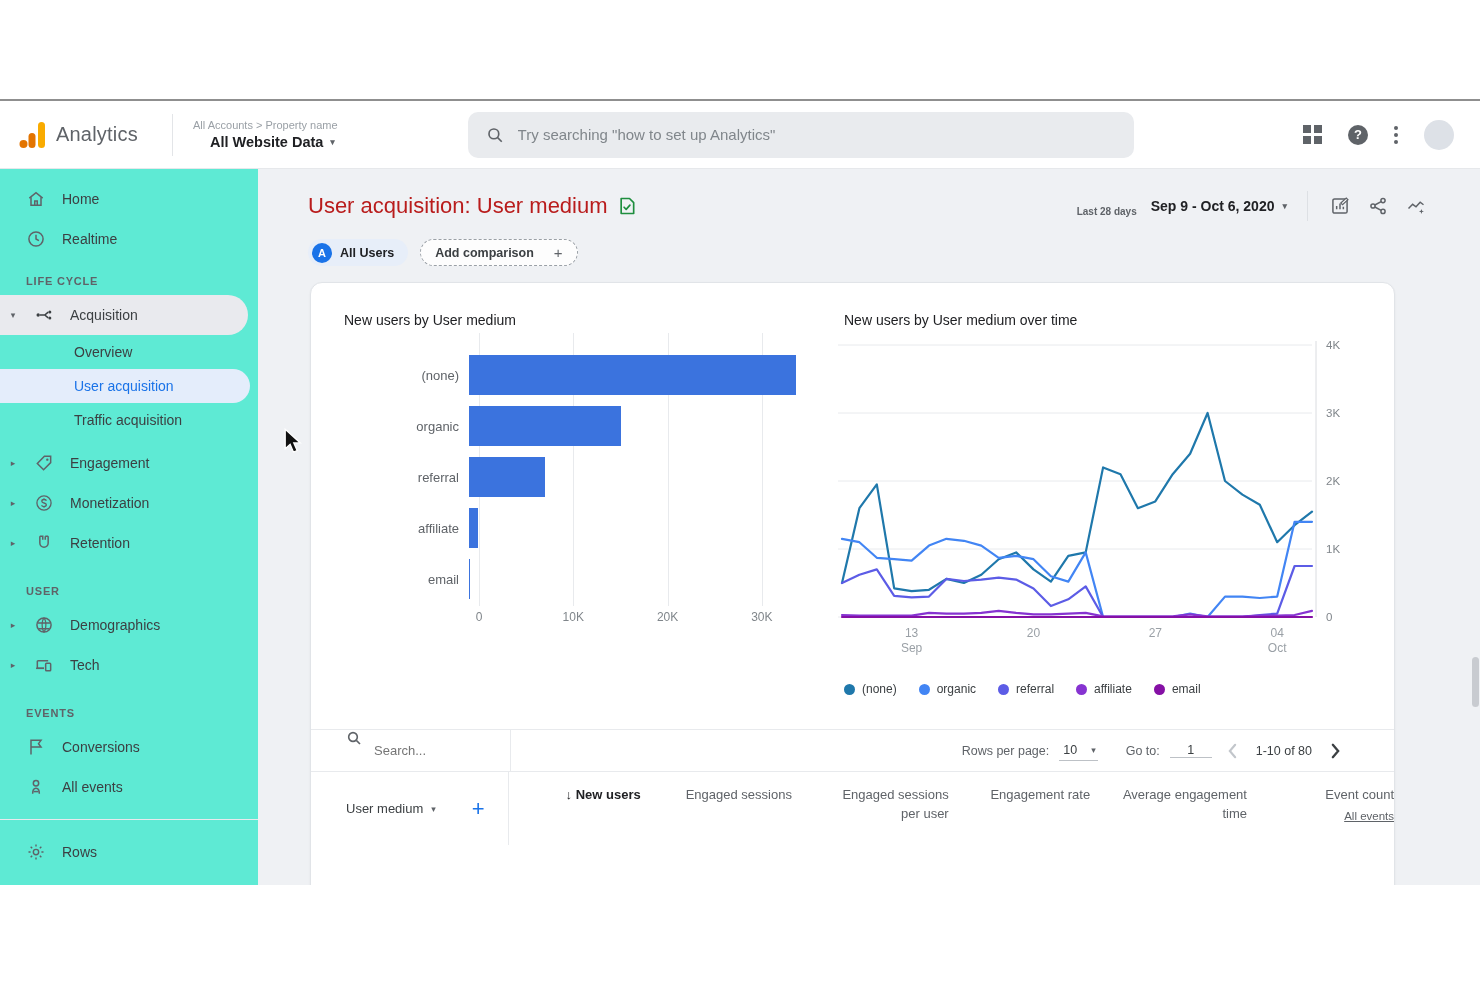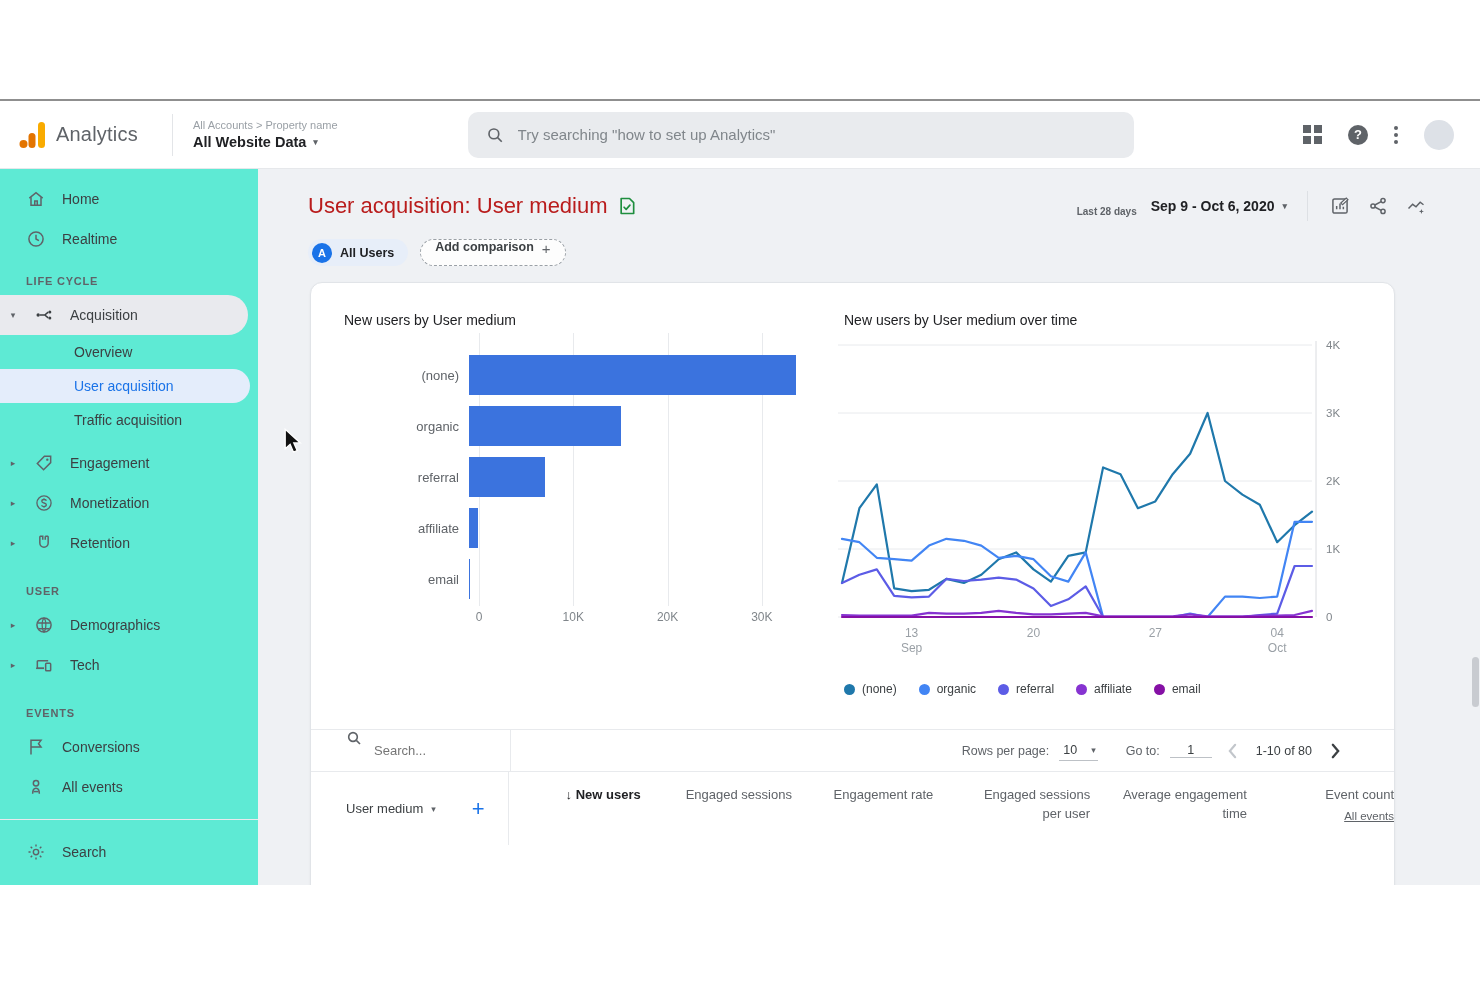--- a/index.html
+++ b/index.html
@@ -10,21 +10,21 @@
 
   
   .topbar { position:absolute; top:0; left:0; right:0; height:68px; background:#fff;
     border-bottom:1px solid #e6e8eb; display:flex; align-items:center; }
   .logo-area { display:flex; align-items:center; padding-left:18px; width:172px; }
   .logo-area svg { margin-right:10px; }
   .app-title { font-size:20px; color:#5f6368; letter-spacing:.2px; }
   .tb-divider { width:1px; height:42px; background:#e3e5e8; }
   .breadcrumb-area { padding-left:20px; }
   .bc-small { font-size:11px; color:#9aa0a6; margin-bottom:3px; }
-  .bc-main { font-size:14.5px; color:#202124; font-weight:700; display:flex; align-items:center; gap:7px; }
+  .bc-main { font-size:14.5px; color:#202124; font-weight:700; display:flex; align-items:center; gap:7px;margin-left:17px; }
   .caret { font-size:9px; color:#5f6368; }
   .searchbar { margin-left:130px; width:666px; height:46px; background:#e9ebee; border-radius:10px;
     display:flex; align-items:center; padding:0 18px; gap:14px; }
   .searchbar input { flex:1; border:none; background:transparent; outline:none;
     font-size:15px; color:#5f6368; font-family:inherit; }
   .searchbar input::placeholder { color:#80868b; }
   .tb-icons { margin-left:auto; display:flex; align-items:center; gap:26px; padding-right:26px; }
   .grid-icon { display:grid; grid-template-columns:8px 8px; grid-gap:3px; }
   .grid-icon i { width:8px; height:8px; background:#5f6368; }
   .help-icon { width:20px; height:20px; border-radius:50%; background:#5f6368; color:#fff;
@@ -54,22 +54,22 @@
   .head-right { margin-left:auto; display:flex; align-items:center; gap:14px; }
   .date-label { font-size:10px; font-weight:700; color:#5f6368;margin-top:10px; }
   .date-range { font-size:14px; font-weight:700; color:#202124; display:flex; align-items:center; gap:8px; cursor:pointer; }
   .head-vdiv { width:1px; height:30px; background:#dde0e4; margin:0 6px; }
   .head-icon { width:24px; height:24px; display:flex; align-items:center; justify-content:center; cursor:pointer; }
   .chips { display:flex; align-items:center; gap:12px; padding:18px 0 0 50px; }
   .chip-users { height:27px; background:#e7eef9; border-radius:14px; display:flex; align-items:center;
     gap:8px; padding:0 14px 0 4px; font-size:12.5px; font-weight:700; color:#202124; cursor:pointer; }
   .chip-a { width:20px; height:20px; border-radius:50%; background:#1a73e8; color:#fff; font-size:11px;
     font-weight:700; display:flex; align-items:center; justify-content:center; }
-  .chip-add { height:27px; border:1.4px dashed #9aa0a6; border-radius:14px; display:flex; 
-    gap:8px; padding:0 14px; font-size:12.5px; font-weight:700; color:#3c4043; background:#fdfdfd; cursor:pointer; }
+  .chip-add { height:27px; border:1.4px dashed #9aa0a6; border-radius:14px; display:flex; align-items:center;
+    gap:20px; padding:0 14px; font-size:12.5px; font-weight:700; color:#3c4043; background:#fdfdfd; cursor:pointer; }
   .chip-plus { font-size:15px; color:#5f6368; font-weight:400; }
 
   
   .card { position:relative; margin:16px 0 0 52px; width:1085px; height:640px; background:#fff;
     border:1px solid #e1e4e8; border-radius:12px; box-shadow:0 1px 2px rgba(60,64,67,.08); overflow:hidden; }
   .charts { position:relative; height:446px; }
   .panel-title { font-size:14px; color:#202124; }
   .bar-title { position:absolute; left:33px; top:29px; }
   .line-title { position:absolute; left:533px; top:29px; }
 
@@ -261,21 +261,21 @@
       <span>All events</span>
     </div>
 
     <div class="side-divider"></div>
 
     <div class="side-item">
       <svg width="20" height="20" viewBox="0 0 24 24" fill="none" stroke="#5f6368" stroke-width="1.7">
         <circle cx="12" cy="12" r="3.2"></circle>
         <path d="M12 3 V5.5 M12 18.5 V21 M3 12 H5.5 M18.5 12 H21 M5.6 5.6 L7.4 7.4 M16.6 16.6 L18.4 18.4 M18.4 5.6 L16.6 7.4 M7.4 16.6 L5.6 18.4"></path>
       </svg>
-      <span>Search</span>
+      <span>Rows</span>
     </div>
   </aside>
 
   <main class="content">
     <div class="page-head">
       <div class="page-title">
         <span>User acquisition: User medium</span>
         <svg width="20" height="20" viewBox="0 0 24 24">
           <path d="M5 3 H15 L20 8 V21 H5 Z" fill="none" stroke="#1e8e3e" stroke-width="2" stroke-linejoin="round"></path>
           <path d="M8.5 13.5 L11 16 L15.5 11" fill="none" stroke="#1e8e3e" stroke-width="2" stroke-linecap="round" stroke-linejoin="round"></path>
@@ -464,25 +464,25 @@
           <span class="plus-btn">+</span>
         </div>
         <div class="th-cols">
           <div class="th-col sorted" style="width:135px">
             <span>↓</span>
             <span>New users</span>
           </div>
           <div class="th-col" style="width:155px">
             <span>Engaged sessions</span>
           </div>
+          <div class="th-col" style="width:160px; padding-left:30px">
+            <span>Engaged sessions per user</span>
+          </div>
           <div class="th-col" style="width:145px">
             <span>Engagement rate</span>
-          </div>
-          <div class="th-col" style="width:160px; padding-left:30px">
-            <span>Engaged sessions per user</span>
           </div>
           <div class="th-col" style="width:160px; padding-left:30px">
             <span>Average engagement time</span>
           </div>
           <div class="th-col" style="width:150px; padding-left:30px">
             <span>Event count</span>
             <span class="th-sub">All events</span>
           </div>
         </div>
       </div>

